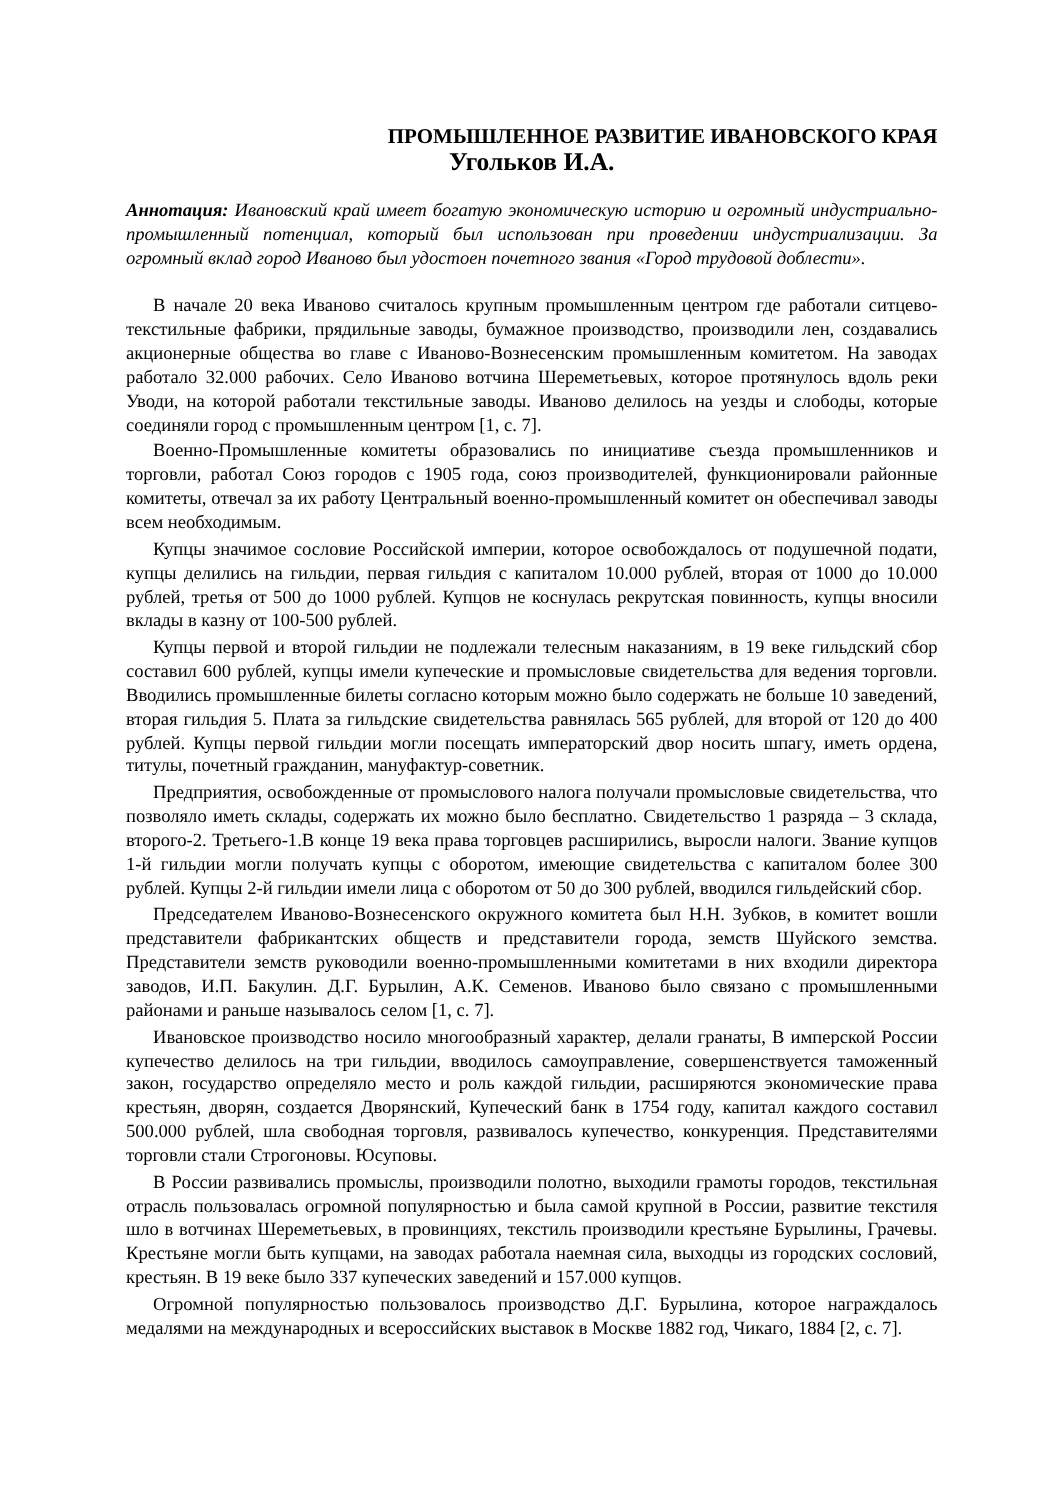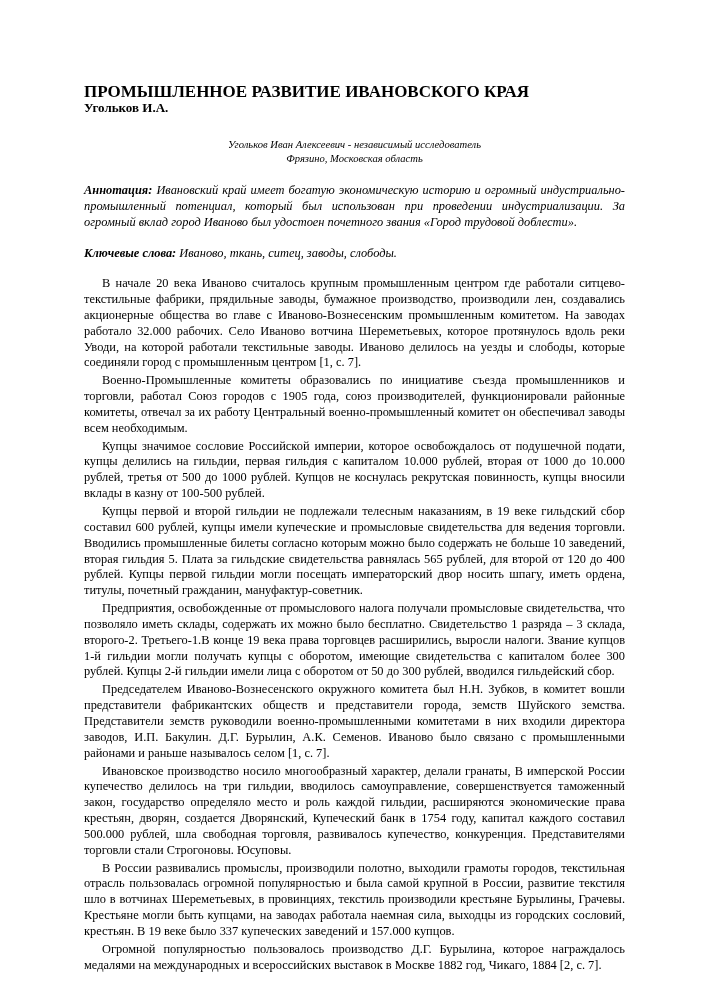--- a/index.html
+++ b/index.html
@@ -11,29 +11,30 @@
       font-family: "Liberation Serif", "DejaVu Serif", serif;
       color: #000000;
     }
     .page {
       position: absolute;
       left: 84px;
       top: 84px;
       width: 541px;
     }
     .title {
-      text-align: left;
+      text-align: right;
       font-weight: bold;
-      font-size: 17px;
+      font-size: 14px;
       line-height: 16px;
       margin: 0;
     }
     .author {
+      text-align: center;
       font-weight: bold;
-      font-size: 13px;
+      font-size: 17px;
       line-height: 16px;
       margin: 0;
     }
     .affil {
       text-align: center;
       font-style: italic;
       font-size: 10.6px;
       line-height: 14px;
       margin: 22px 0 0 0;
     }
@@ -60,27 +61,22 @@
       margin: 0 0 2px 0;
     }
   </style>
 </head>
 <body>
 
 <div class="page">
   <h1 class="title">ПРОМЫШЛЕННОЕ РАЗВИТИЕ ИВАНОВСКОГО КРАЯ</h1>
   <div class="author">Угольков И.А.</div>
 
-  <div class="affil">
-    <div>Угольков Иван Алексеевич - независимый исследователь</div>
-    <div>Фрязино, Московская область</div>
-  </div>
 
   <p class="abstract"><b>Аннотация:</b><span> Ивановский край имеет богатую экономическую историю и огромный индустриально-промышленный потенциал, который был использован при проведении индустриализации. За огромный вклад город Иваново был удостоен почетного звания «Город трудовой доблести».</span></p>
-  <p class="keywords"><b>Ключевые слова:</b><span> Иваново, ткань, ситец, заводы, слободы.</span></p>
 
   <div class="body-text">
     <p class="para">В начале 20 века Иваново считалось крупным промышленным центром где работали ситцево-текстильные фабрики, прядильные заводы, бумажное производство, производили лен, создавались акционерные общества во главе с Иваново-Вознесенским промышленным комитетом. На заводах работало 32.000 рабочих. Село Иваново вотчина Шереметьевых, которое протянулось вдоль реки Уводи, на которой работали текстильные заводы. Иваново делилось на уезды и слободы, которые соединяли город с промышленным центром [1, с. 7].</p>
     <p class="para">Военно-Промышленные комитеты образовались по инициативе съезда промышленников и торговли, работал Союз городов с 1905 года, союз производителей, функционировали районные комитеты, отвечал за их работу Центральный военно-промышленный комитет он обеспечивал заводы всем необходимым.</p>
     <p class="para">Купцы значимое сословие Российской империи, которое освобождалось от подушечной подати, купцы делились на гильдии, первая гильдия с капиталом 10.000 рублей, вторая от 1000 до 10.000 рублей, третья от 500 до 1000 рублей. Купцов не коснулась рекрутская повинность, купцы вносили вклады в казну от 100-500 рублей.</p>
     <p class="para">Купцы первой и второй гильдии не подлежали телесным наказаниям, в 19 веке гильдский сбор составил 600 рублей, купцы имели купеческие и промысловые свидетельства для ведения торговли. Вводились промышленные билеты согласно которым можно было содержать не больше 10 заведений, вторая гильдия 5. Плата за гильдские свидетельства равнялась 565 рублей, для второй от 120 до 400 рублей. Купцы первой гильдии могли посещать императорский двор носить шпагу, иметь ордена, титулы, почетный гражданин, мануфактур-советник.</p>
     <p class="para">Предприятия, освобожденные от промыслового налога получали промысловые свидетельства, что позволяло иметь склады, содержать их можно было бесплатно. Свидетельство 1 разряда – 3 склада, второго-2. Третьего-1.В конце 19 века права торговцев расширились, выросли налоги. Звание купцов 1-й гильдии могли получать купцы с оборотом, имеющие свидетельства с капиталом более 300 рублей. Купцы 2-й гильдии имели лица с оборотом от 50 до 300 рублей, вводился гильдейский сбор.</p>
     <p class="para">Председателем Иваново-Вознесенского окружного комитета был Н.Н. Зубков, в комитет вошли представители фабрикантских обществ и представители города, земств Шуйского земства. Представители земств руководили военно-промышленными комитетами в них входили директора заводов, И.П. Бакулин. Д.Г. Бурылин, А.К. Семенов. Иваново было связано с промышленными районами и раньше называлось селом [1, с. 7].</p>
     <p class="para">Ивановское производство носило многообразный характер, делали гранаты, В имперской России купечество делилось на три гильдии, вводилось самоуправление, совершенствуется таможенный закон, государство определяло место и роль каждой гильдии, расширяются экономические права крестьян, дворян, создается Дворянский, Купеческий банк в 1754 году, капитал каждого составил 500.000 рублей, шла свободная торговля, развивалось купечество, конкуренция. Представителями торговли стали Строгоновы. Юсуповы.</p>
     <p class="para">В России развивались промыслы, производили полотно, выходили грамоты городов, текстильная отрасль пользовалась огромной популярностью и была самой крупной в России, развитие текстиля шло в вотчинах Шереметьевых, в провинциях, текстиль производили крестьяне Бурылины, Грачевы. Крестьяне могли быть купцами, на заводах работала наемная сила, выходцы из городских сословий, крестьян. В 19 веке было 337 купеческих заведений и 157.000 купцов.</p>

